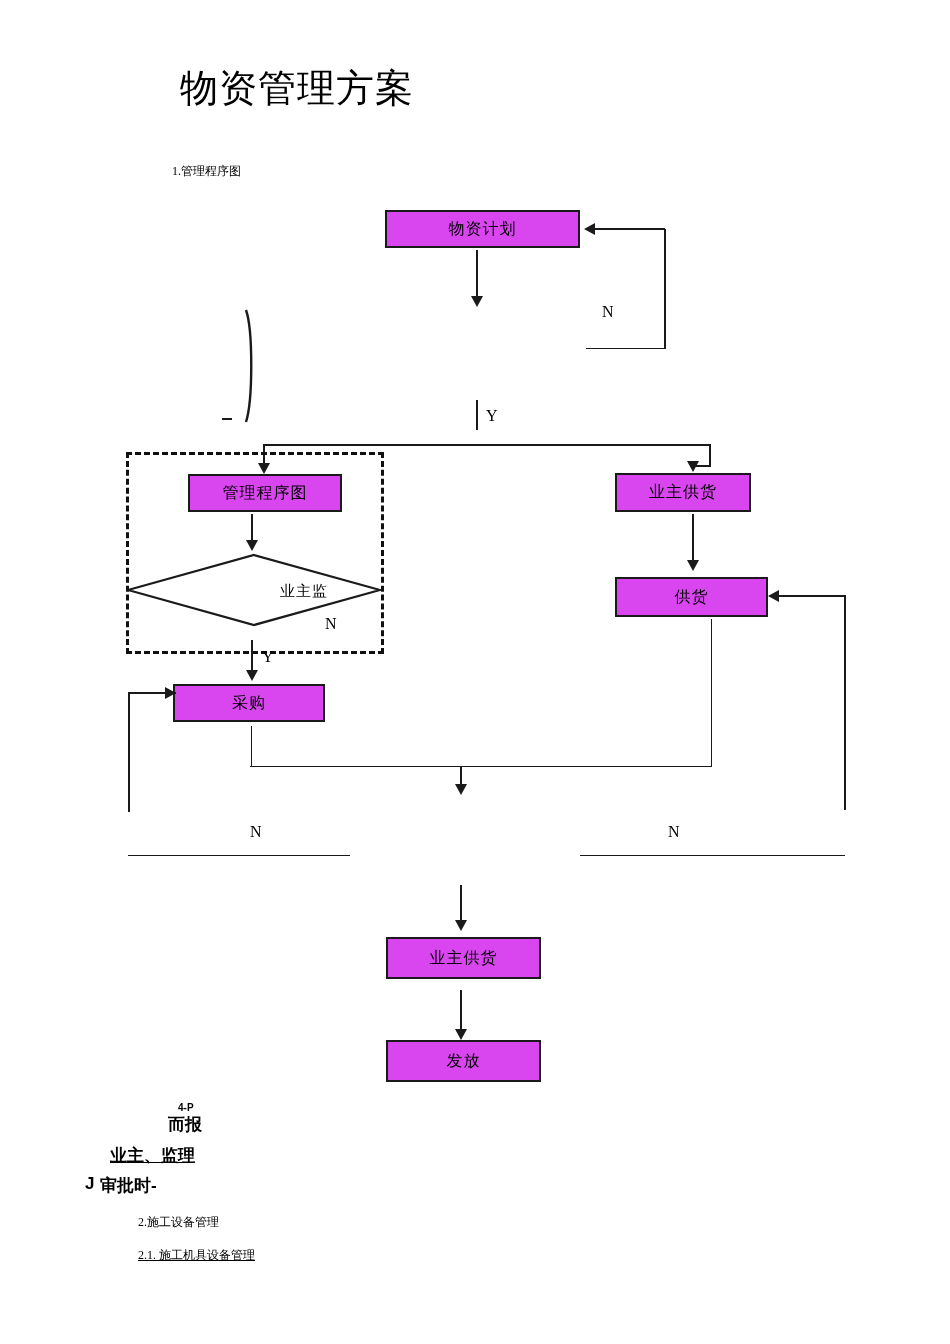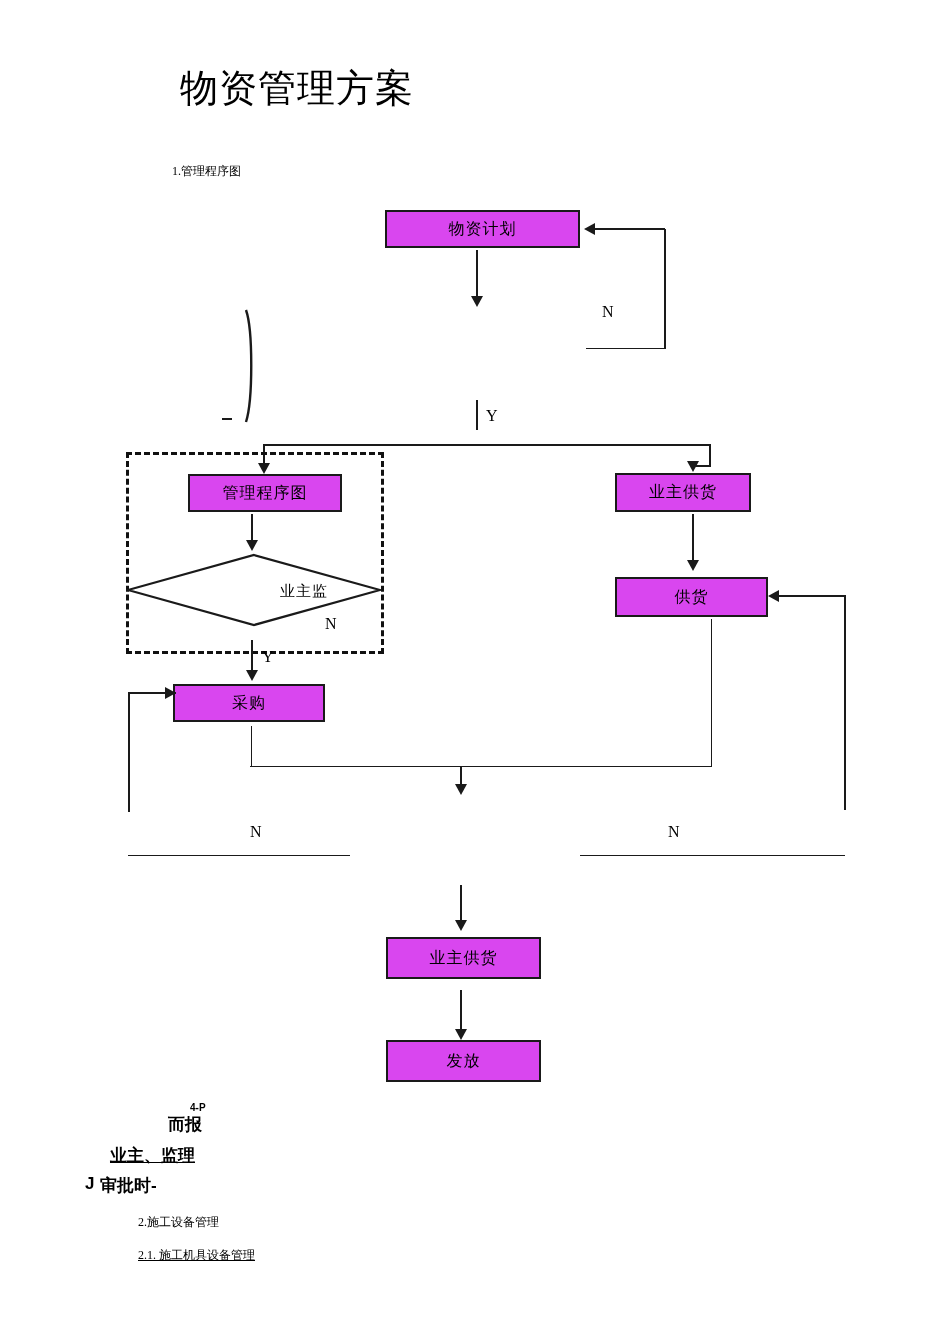--- a/index.html
+++ b/index.html
@@ -241,21 +241,21 @@
     <div class="abs curve-artifact" style="left:240px; top:308px; width:24px; height:116px;">
       <svg width="24" height="116" viewBox="0 0 24 116">
         <path d="M6,2 C13,22 13,92 6,114" fill="none" stroke="#1a1a1a" stroke-width="2.4"></path>
       </svg>
     </div>
     <div class="abs ln-h" style="left:222px; top:418px; width:10px; height:2px;"></div>
 
   </div>
 
   <div class="abs" style="left:90px; top:1100px; width:260px; height:100px;">
-    <div class="abs annot-small" style="left:100px; top:2px;">4-P</div>
+    <div class="abs annot-small" style="left:88px; top:2px;">4-P</div>
     <div class="abs annot" style="left:78px; top:13px;">而报</div>
     <div class="abs annot annot-u" style="left:20px; top:44px;">业主、监理</div>
     <div class="abs annot" style="left:-5px; top:74px;">J</div>
     <div class="abs annot" style="left:10px; top:74px;">审批时-</div>
   </div>
 
   <div class="abs section-heading heading-2">2.施工设备管理</div>
   <div class="abs section-heading heading-3">2.1.  施工机具设备管理</div>
 
 </div>

